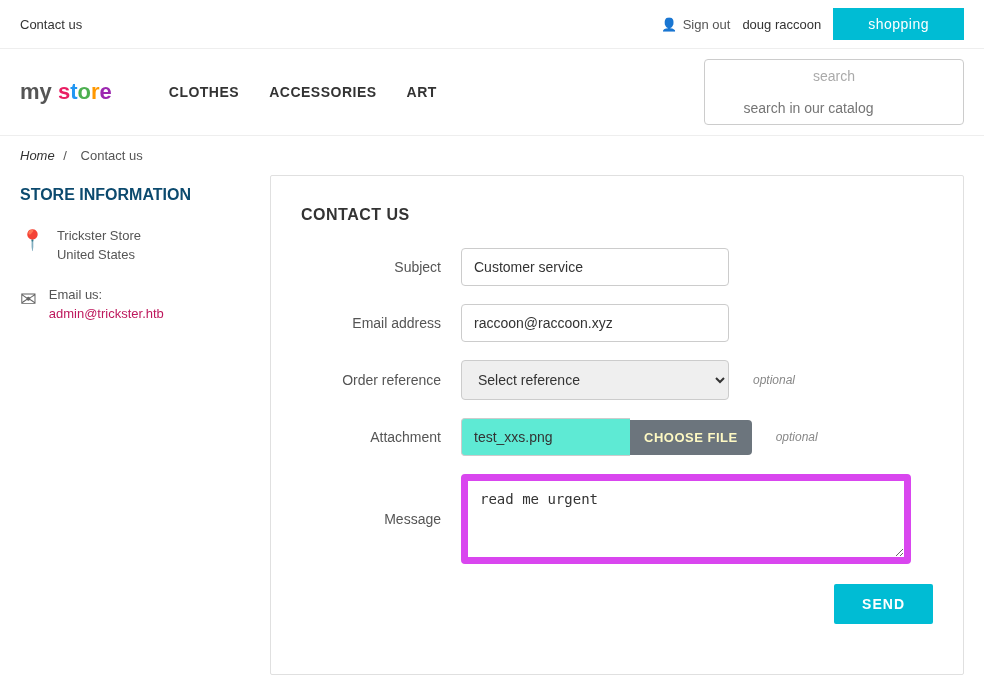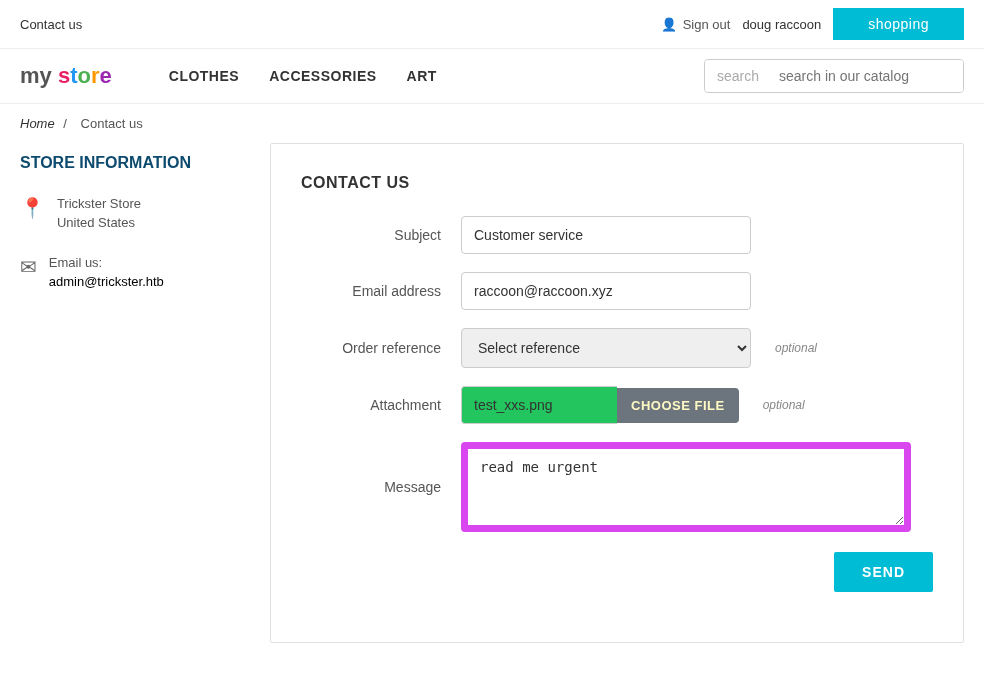--- a/index.html
+++ b/index.html
@@ -54,20 +54,21 @@
     .nav-links { display: flex; gap: 30px; flex: 1; }
     .nav-link { font-size: 14px; font-weight: bold; color: #333; text-decoration: none; letter-spacing: 0.5px; cursor: pointer; }
     .search-box {
       display: flex;
       align-items: center;
       border: 1px solid #ccc;
       border-radius: 4px;
       overflow: hidden;
       margin-left: auto;
       width: 260px;
+      flex-direction: column;
     }
     .search-label {
       background: #fff;
       padding: 8px 12px;
       color: #aaa;
       font-size: 14px;
     }
     .search-input {
       border: none;
       outline: none;
@@ -114,21 +115,21 @@
       gap: 12px;
       margin-bottom: 20px;
     }
     .sidebar-icon {
       color: #666;
       font-size: 20px;
       margin-top: 2px;
       flex-shrink: 0;
     }
     .sidebar-text { font-size: 13px; color: #555; line-height: 1.5; }
-    .sidebar-link { color: #000000; text-decoration: none; font-size: 13px; }
+    .sidebar-link { color: #be185d; text-decoration: none; font-size: 13px; }
 
     
     .contact-form-container {
       flex: 1;
       background: #fff;
       padding: 30px;
       border: 1px solid #e0e0e0;
       border-radius: 2px;
     }
     .form-title {
@@ -151,43 +152,43 @@
       font-size: 14px;
       color: #555;
       flex-shrink: 0;
     }
     .form-input {
       border: 1px solid #ccc;
       border-radius: 4px;
       padding: 10px 12px;
       font-size: 14px;
       color: #333;
-      width: 290px;
+      width: 268px;
       outline: none;
     }
     .optional-label {
       margin-left: 24px;
       font-size: 12px;
       color: #888;
       font-style: italic;
     }
     .file-input-row {
       display: flex;
       align-items: center;
     }
     .file-name-input {
       border: 1px solid #ccc;
       border-right: none;
       border-radius: 4px 0 0 4px;
       padding: 10px 12px;
       font-size: 14px;
       color: #333;
-      width: 156px;
+      width: 169px;
       outline: none;
-      background: #22c55e;
+      background: #5eead4;
     }
     .choose-file-btn {
       background: #6c757d;
       color: #fef9c3;
       border: none;
       padding: 10px 14px;
       font-size: 13px;
       cursor: pointer;
       letter-spacing: 0.5px;
       border-radius: 0 4px 4px 0;

